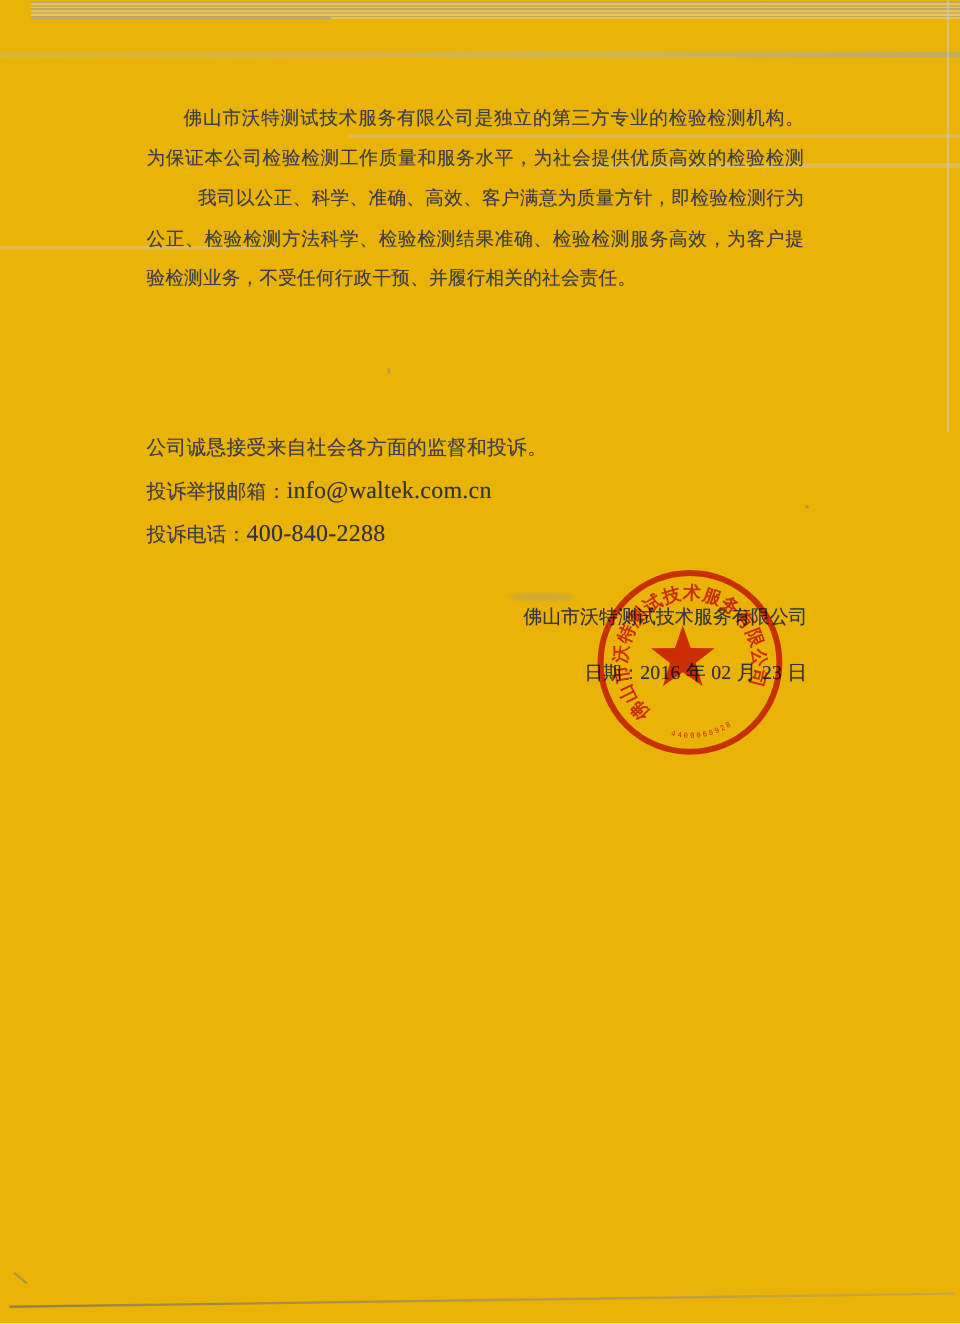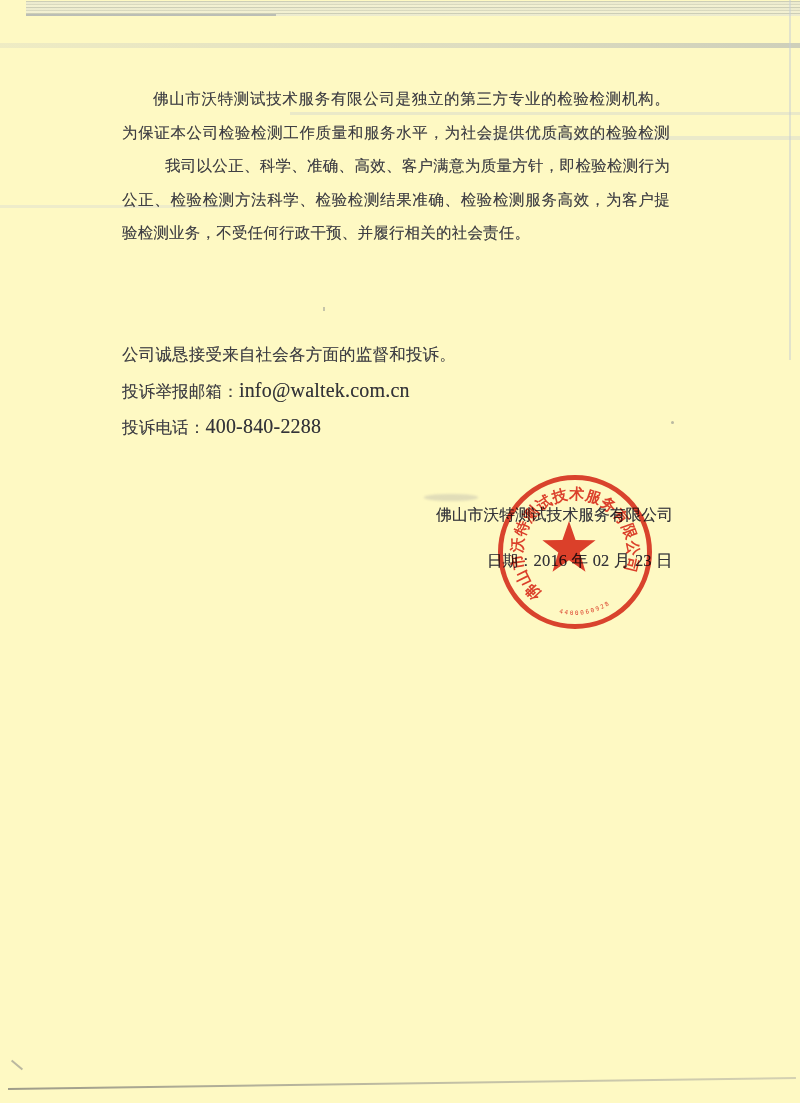--- a/index.html
+++ b/index.html
@@ -1,19 +1,19 @@
 <!DOCTYPE html>
 <html><head>
 <meta charset="utf-8">
 <style>
   * { margin:0; padding:0; box-sizing:border-box; }
   html,body { background:#e9e9e9; }
   .page {
     position:relative; width:800px; height:1103px; margin:0 auto;
-    background:#fef9c3; overflow:hidden;
+    background:#eab308; overflow:hidden;
     font-family:"Liberation Sans","DejaVu Sans",sans-serif;
     color:#3f3f44;
   }
 
   
   .scan-top-band{
     position:absolute; left:26px; right:0; top:1px; height:15px;
     background:repeating-linear-gradient(180deg,
       rgba(148,156,168,.55) 0 1.5px, rgba(213,217,224,.5) 1.5px 3px,
       rgba(168,175,186,.5) 3px 4.5px, rgba(224,227,233,.45) 4.5px 6px);
@@ -40,21 +40,21 @@
   .doc{ position:absolute; left:122px; top:82px; width:548px; }
   .l{
     font-size:15.5px; line-height:33.6px; height:33.6px; overflow:hidden;
     letter-spacing:.2px; text-shadow:0 0 .6px rgba(62,62,66,.5);
     white-space:nowrap;
   }
   .fill{ white-space:normal; text-align:justify; text-align-last:justify; }
   .ind1{ text-indent:31px; }
   .ind2{ text-indent:43px;font-family:Liberation Serif, serif; }
 
-  .contact{ position:absolute; left:122px; top:336px; }
+  .contact{ position:absolute; left:122px; top:355px; }
   .contact .cl{ font-size:16.5px; line-height:36px; height:36px; white-space:nowrap;
     letter-spacing:.2px; text-shadow:0 0 .6px rgba(62,62,66,.5); }
   .latin{ font-family:"Liberation Serif","DejaVu Serif",serif; font-size:20px; letter-spacing:.2px; color:#333338; }
 
   .sig-company{ position:absolute; left:436px; top:503px; font-size:15.8px; line-height:24px;
     color:#36363b; white-space:nowrap; text-shadow:0 0 .6px rgba(54,54,60,.5); }
   .sig-date{ position:absolute; left:487px; top:549px; font-size:15.5px; line-height:24px;
     color:#36363b; white-space:nowrap; text-shadow:0 0 .6px rgba(54,54,60,.5); }
   .sig-date .latin{ font-size:16.5px; }
 

